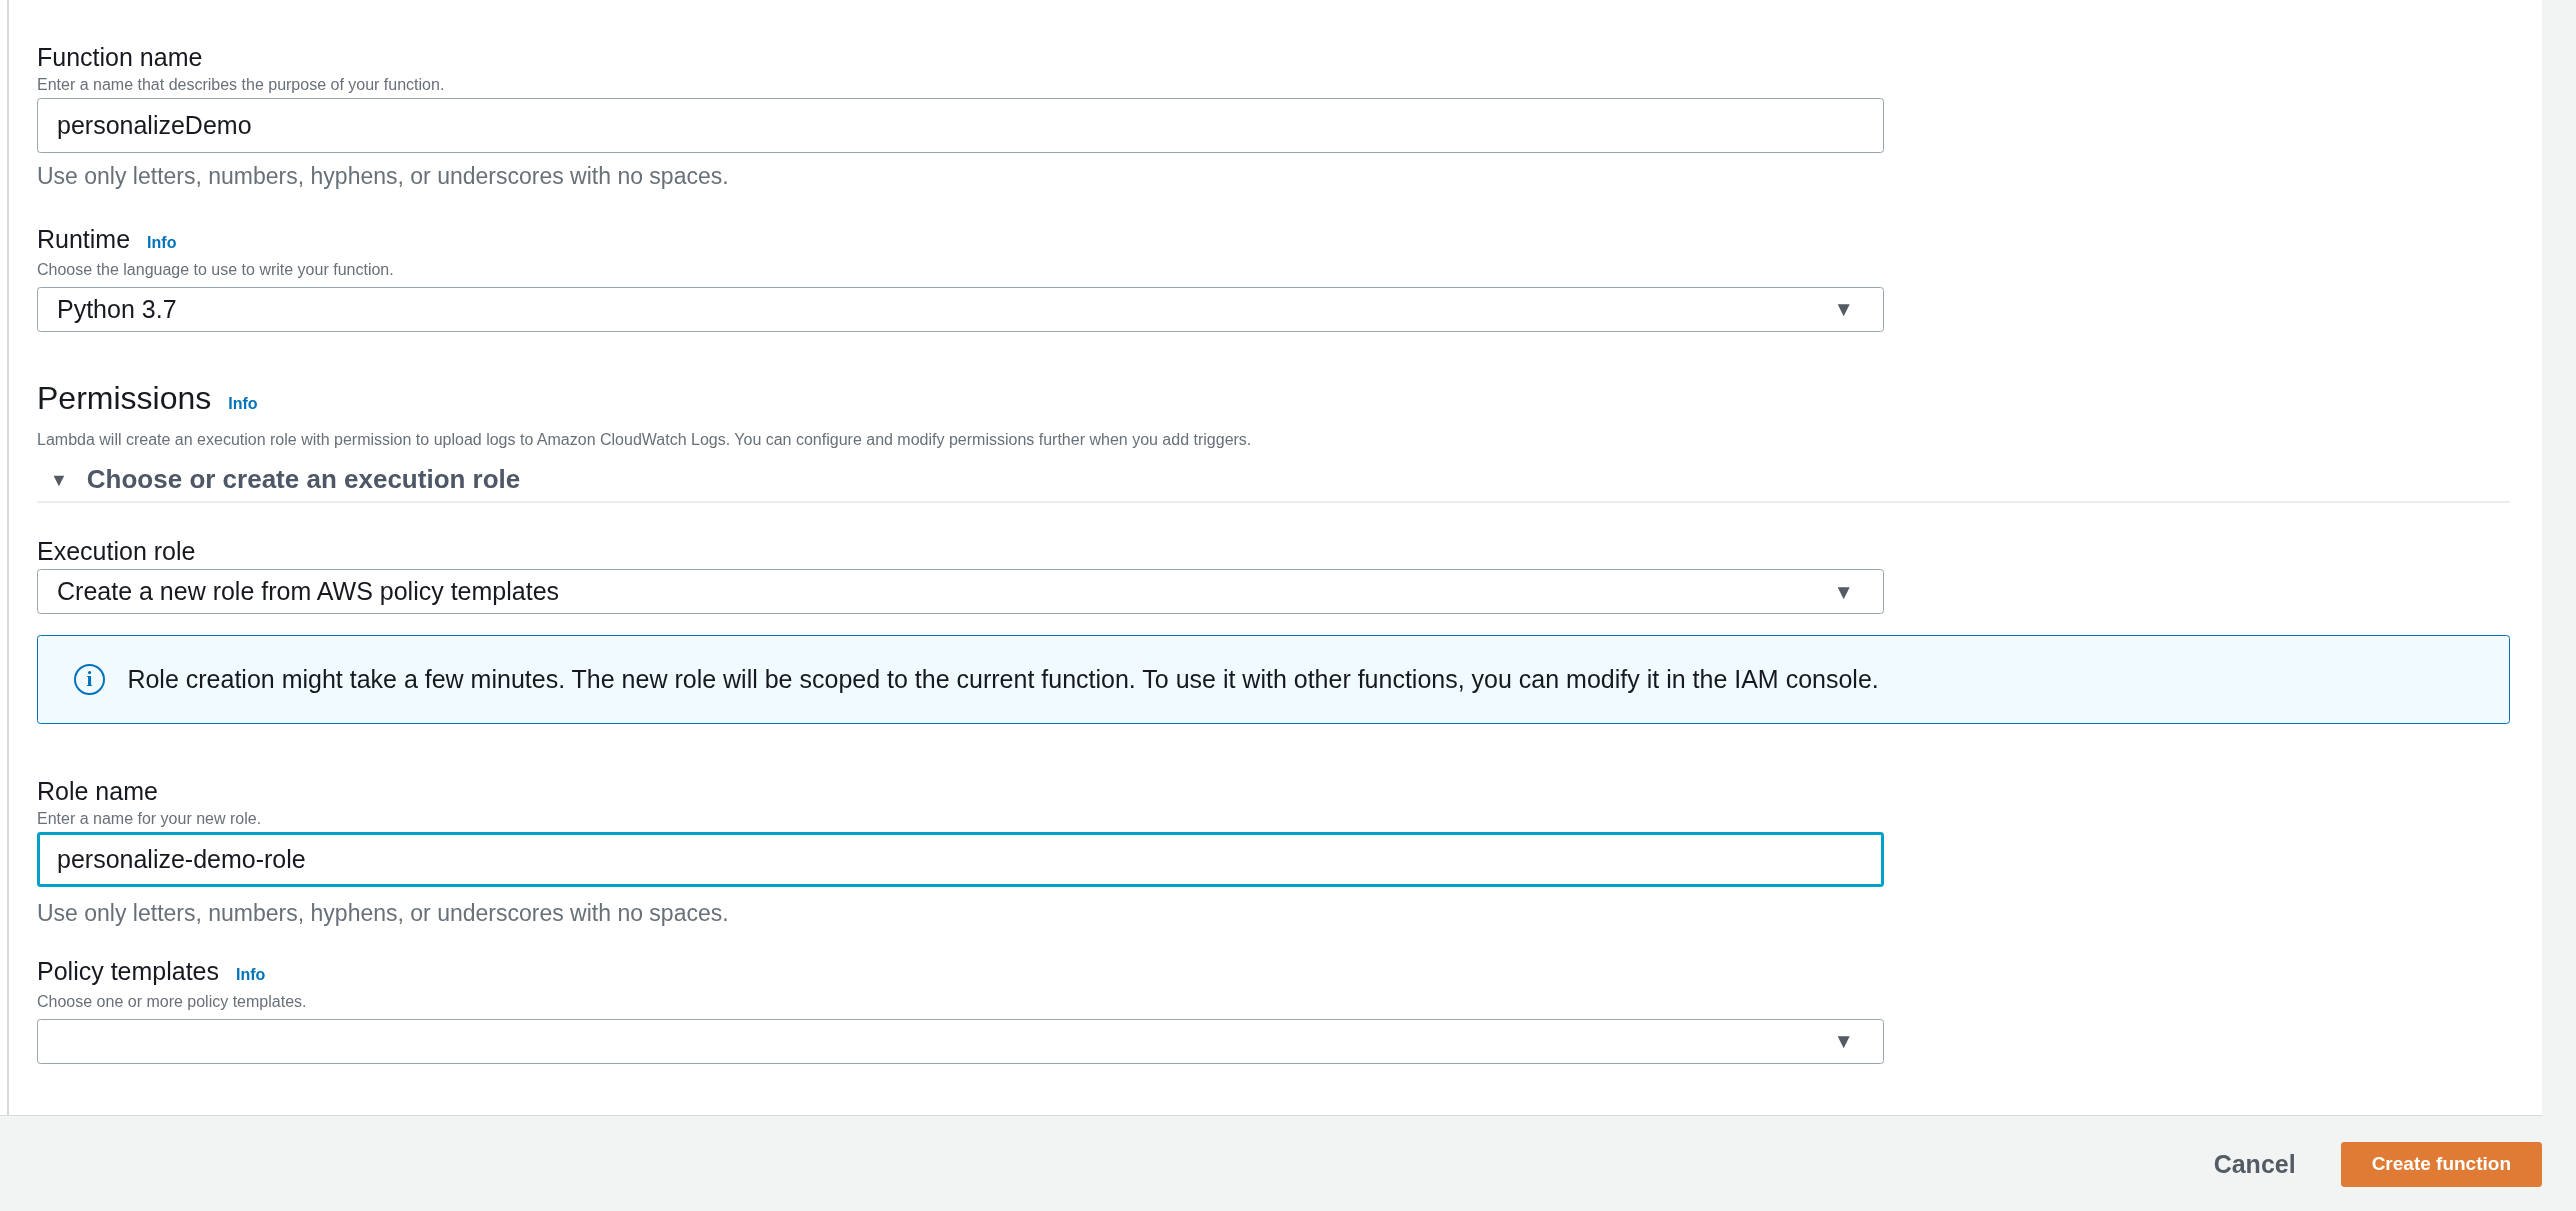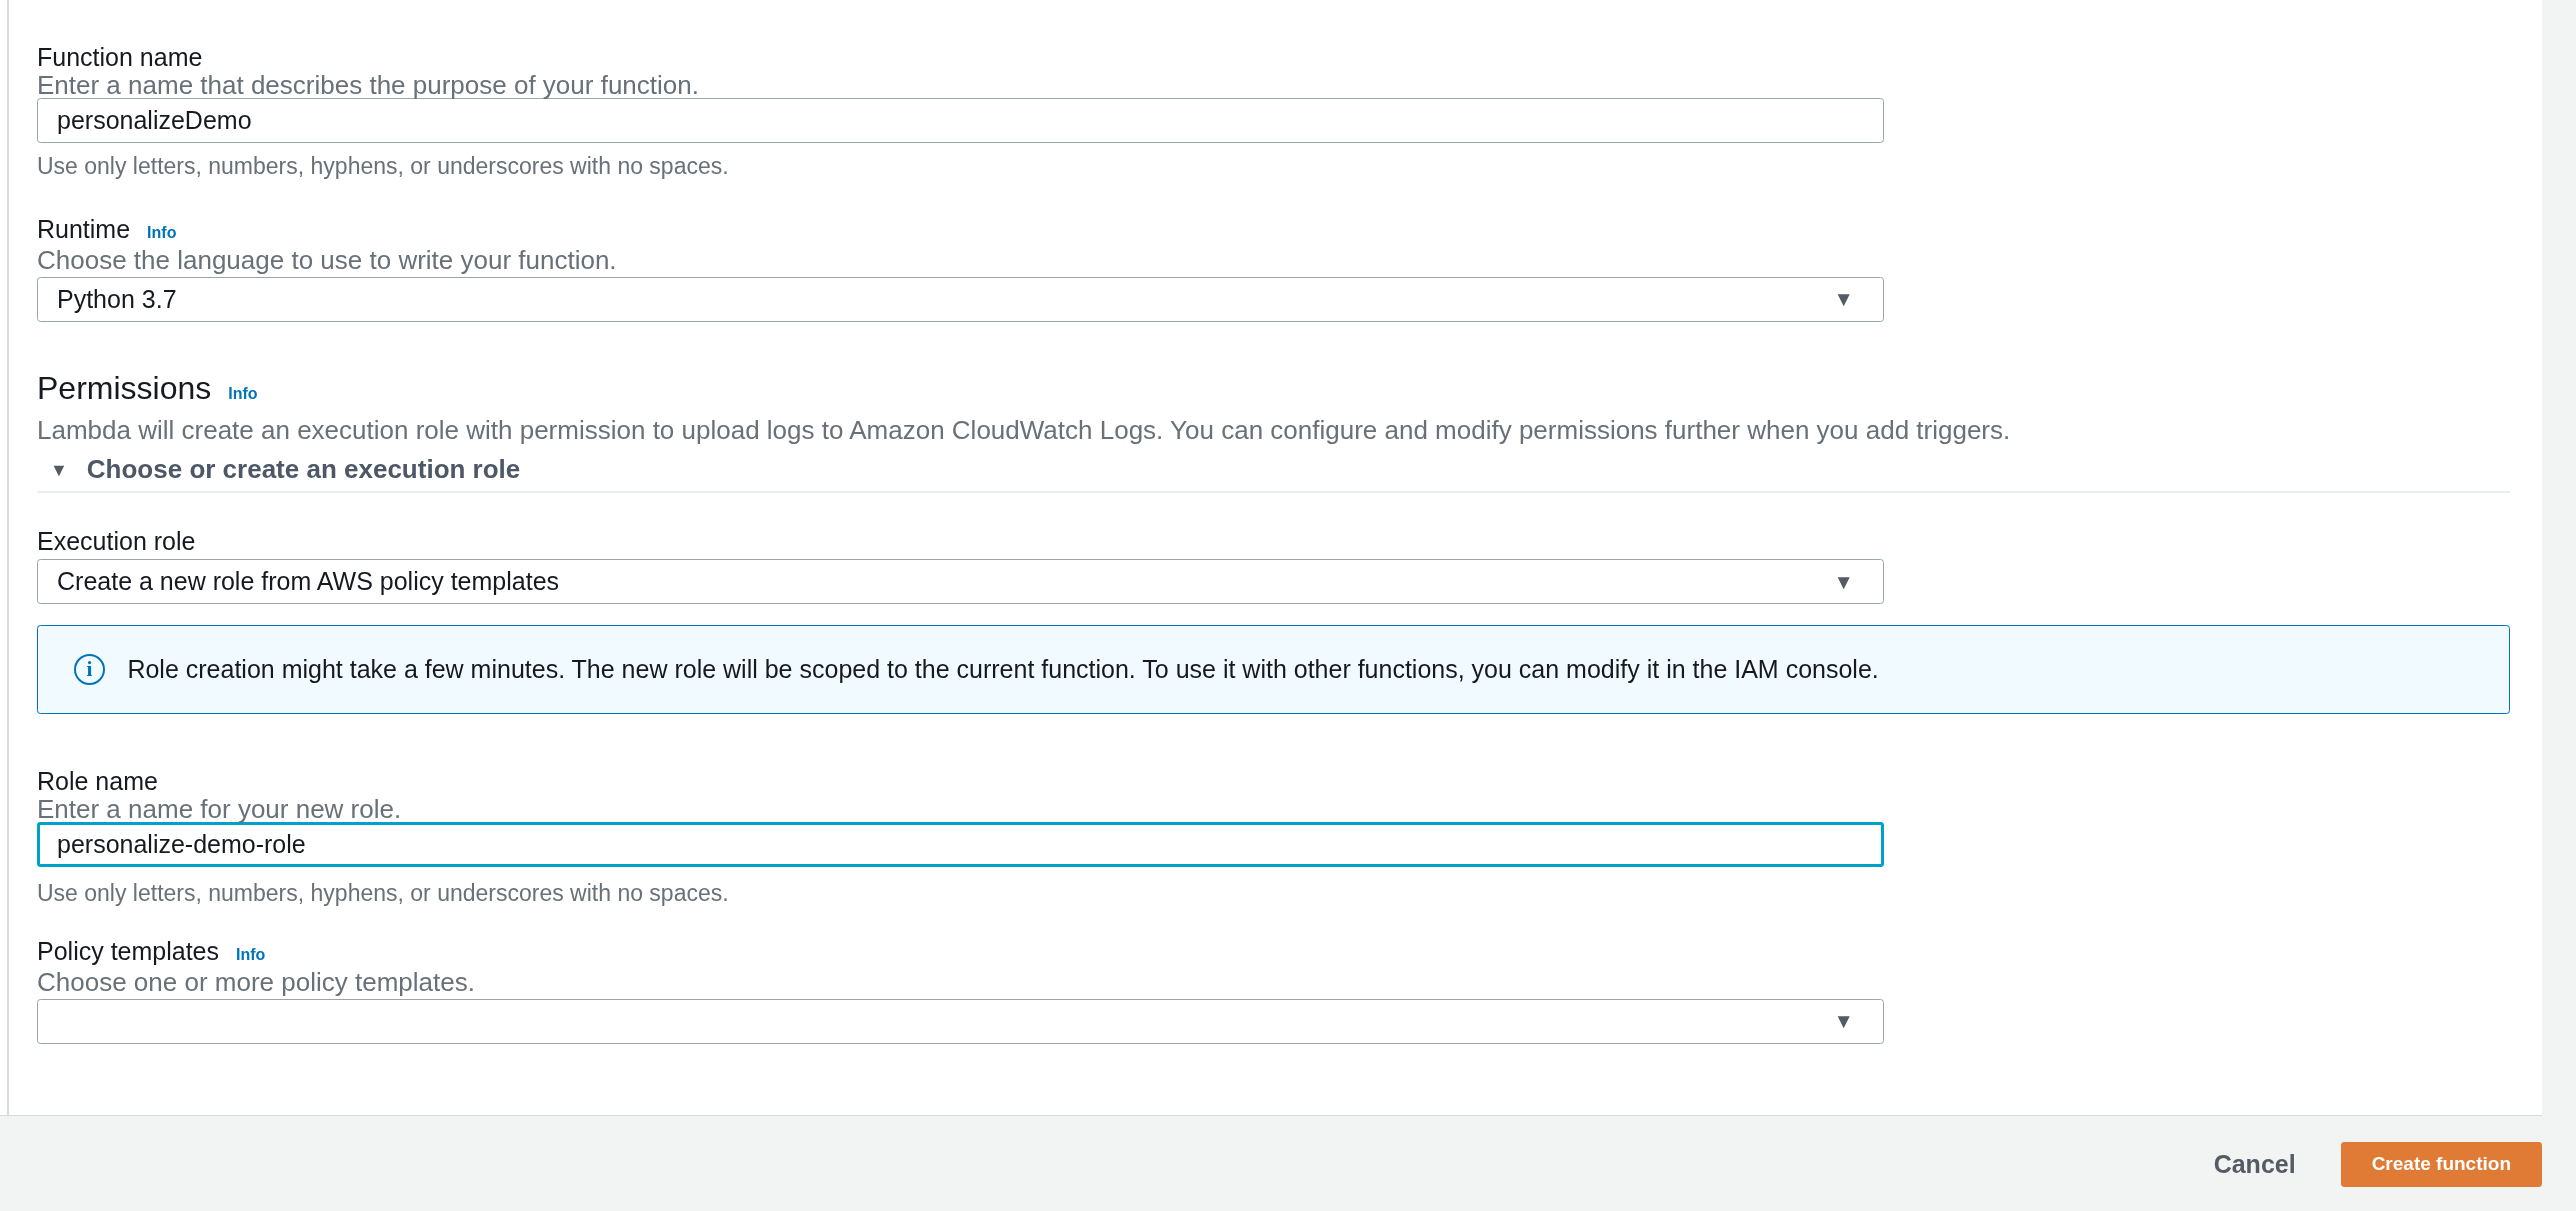--- a/index.html
+++ b/index.html
@@ -43,27 +43,27 @@
   }
   .field-label{
     font-size:25px;line-height:29px;color:var(--text-dark);
     display:flex;align-items:baseline;
   }
   .info-link{
     font-size:16px;font-weight:bold;color:var(--link-blue);
     margin-left:17px;cursor:pointer;
   }
   .field-desc{
-    font-size:26px;line-height:26px;color:var(--text-grey);
+    font-size:16px;line-height:26px;color:var(--text-grey);
   }
   .field-helper{
     font-size:23px;line-height:26px;color:var(--text-grey);
   }
   .text-input{
-    display:block;width:1847px;height:45px;
+    display:block;width:1847px;height:55px;
     border:1.7px solid var(--border-grey);border-radius:3.4px;
     font-family:inherit;font-size:25px;color:var(--text-dark);
     padding:0 19px;background:#fff;outline:none;
   }
   .text-input.focused{
     border:3.4px solid var(--focus-teal);padding:0 17px;
   }
   .select-box{
     width:1847px;height:45px;
     border:1.7px solid var(--border-grey);border-radius:3.4px;

